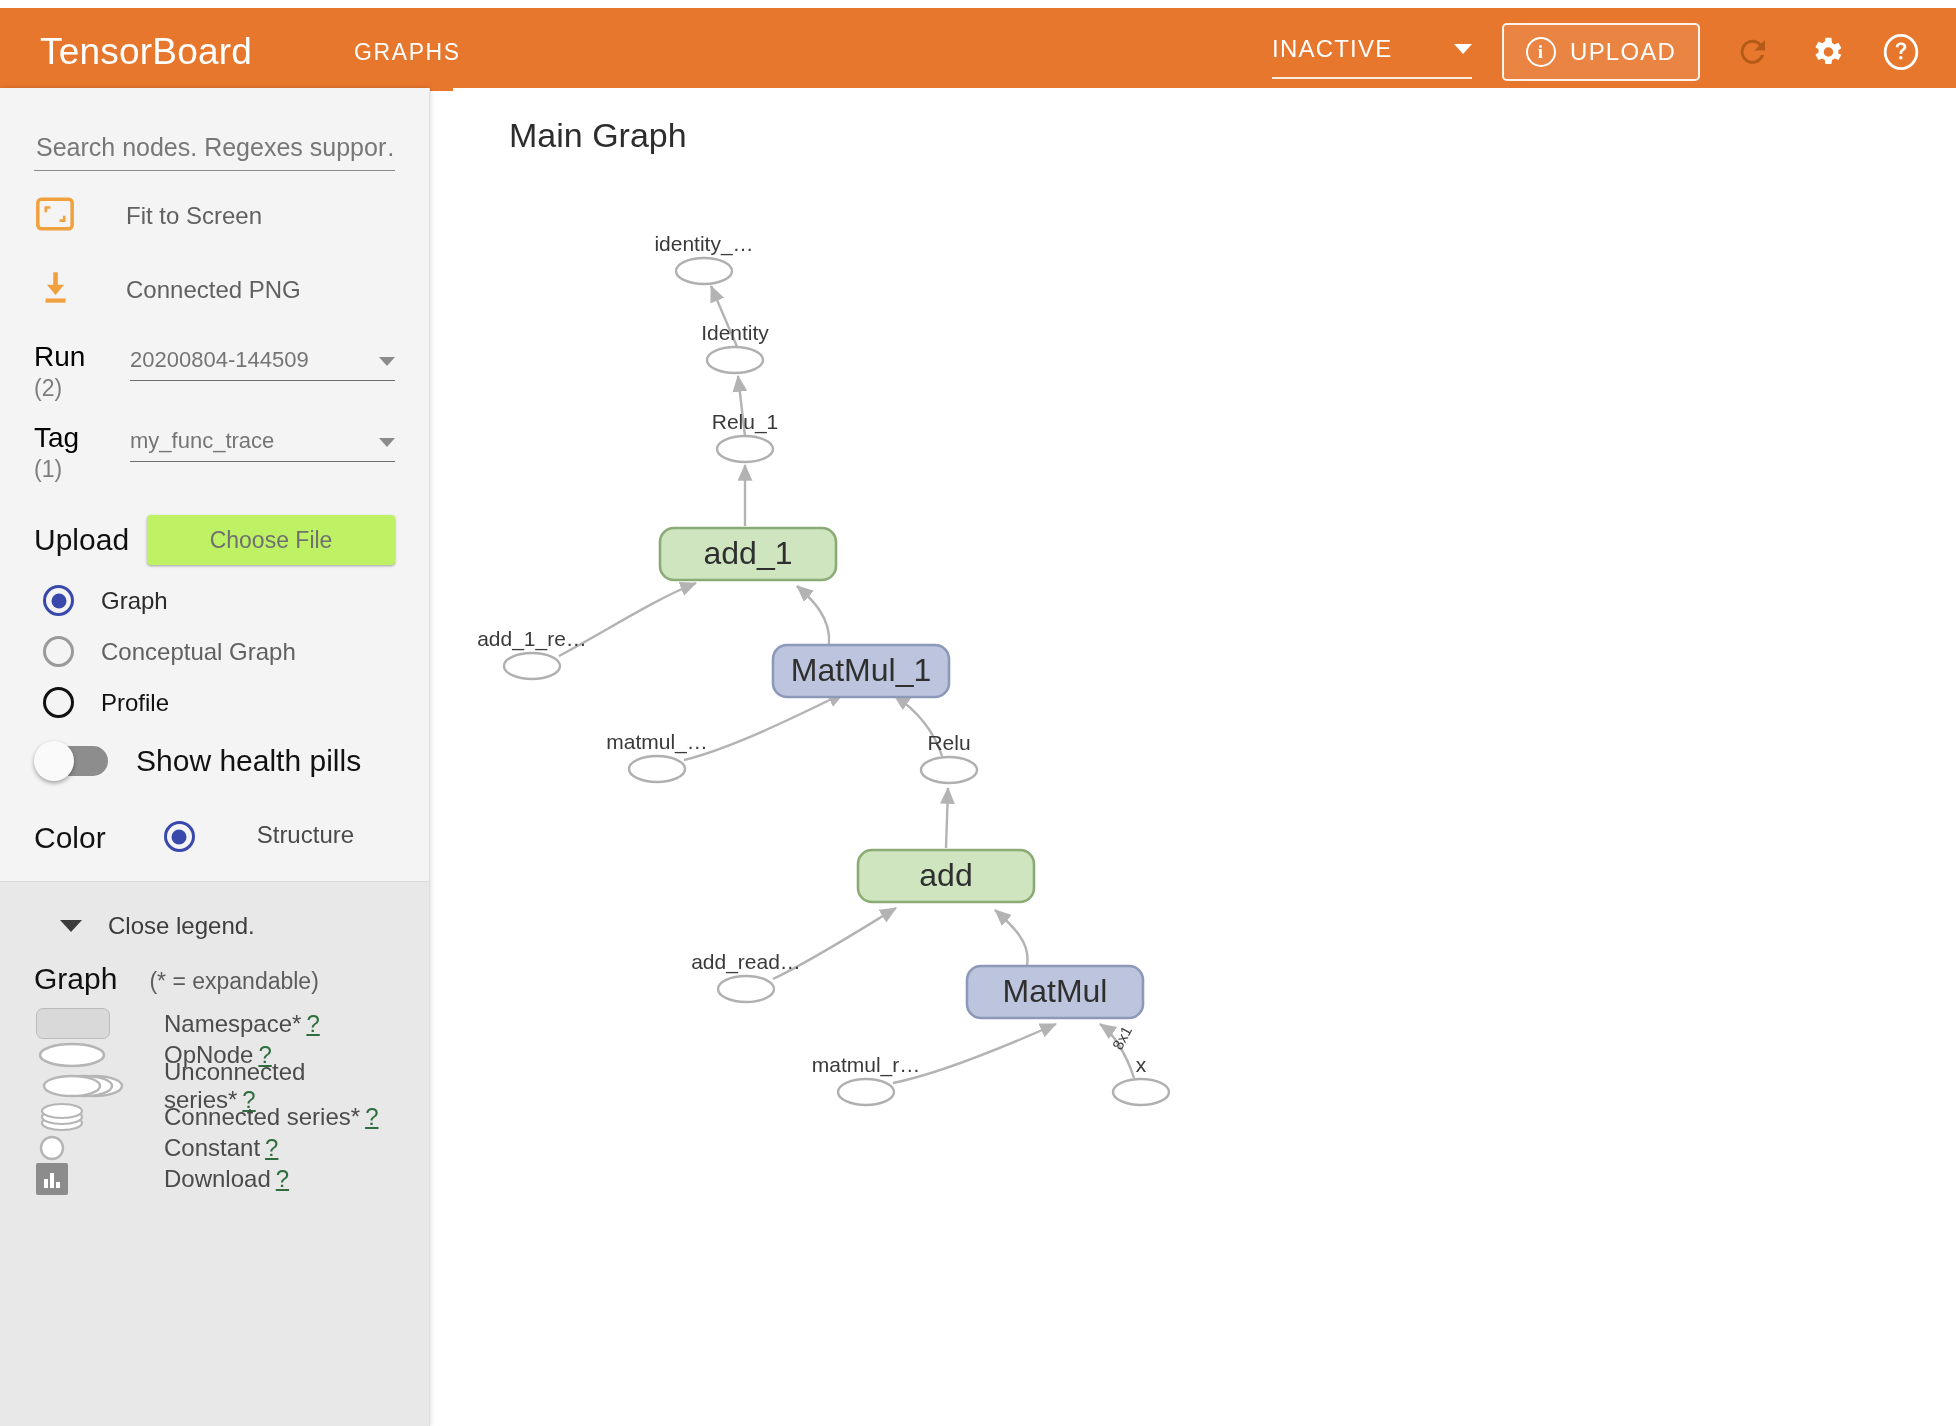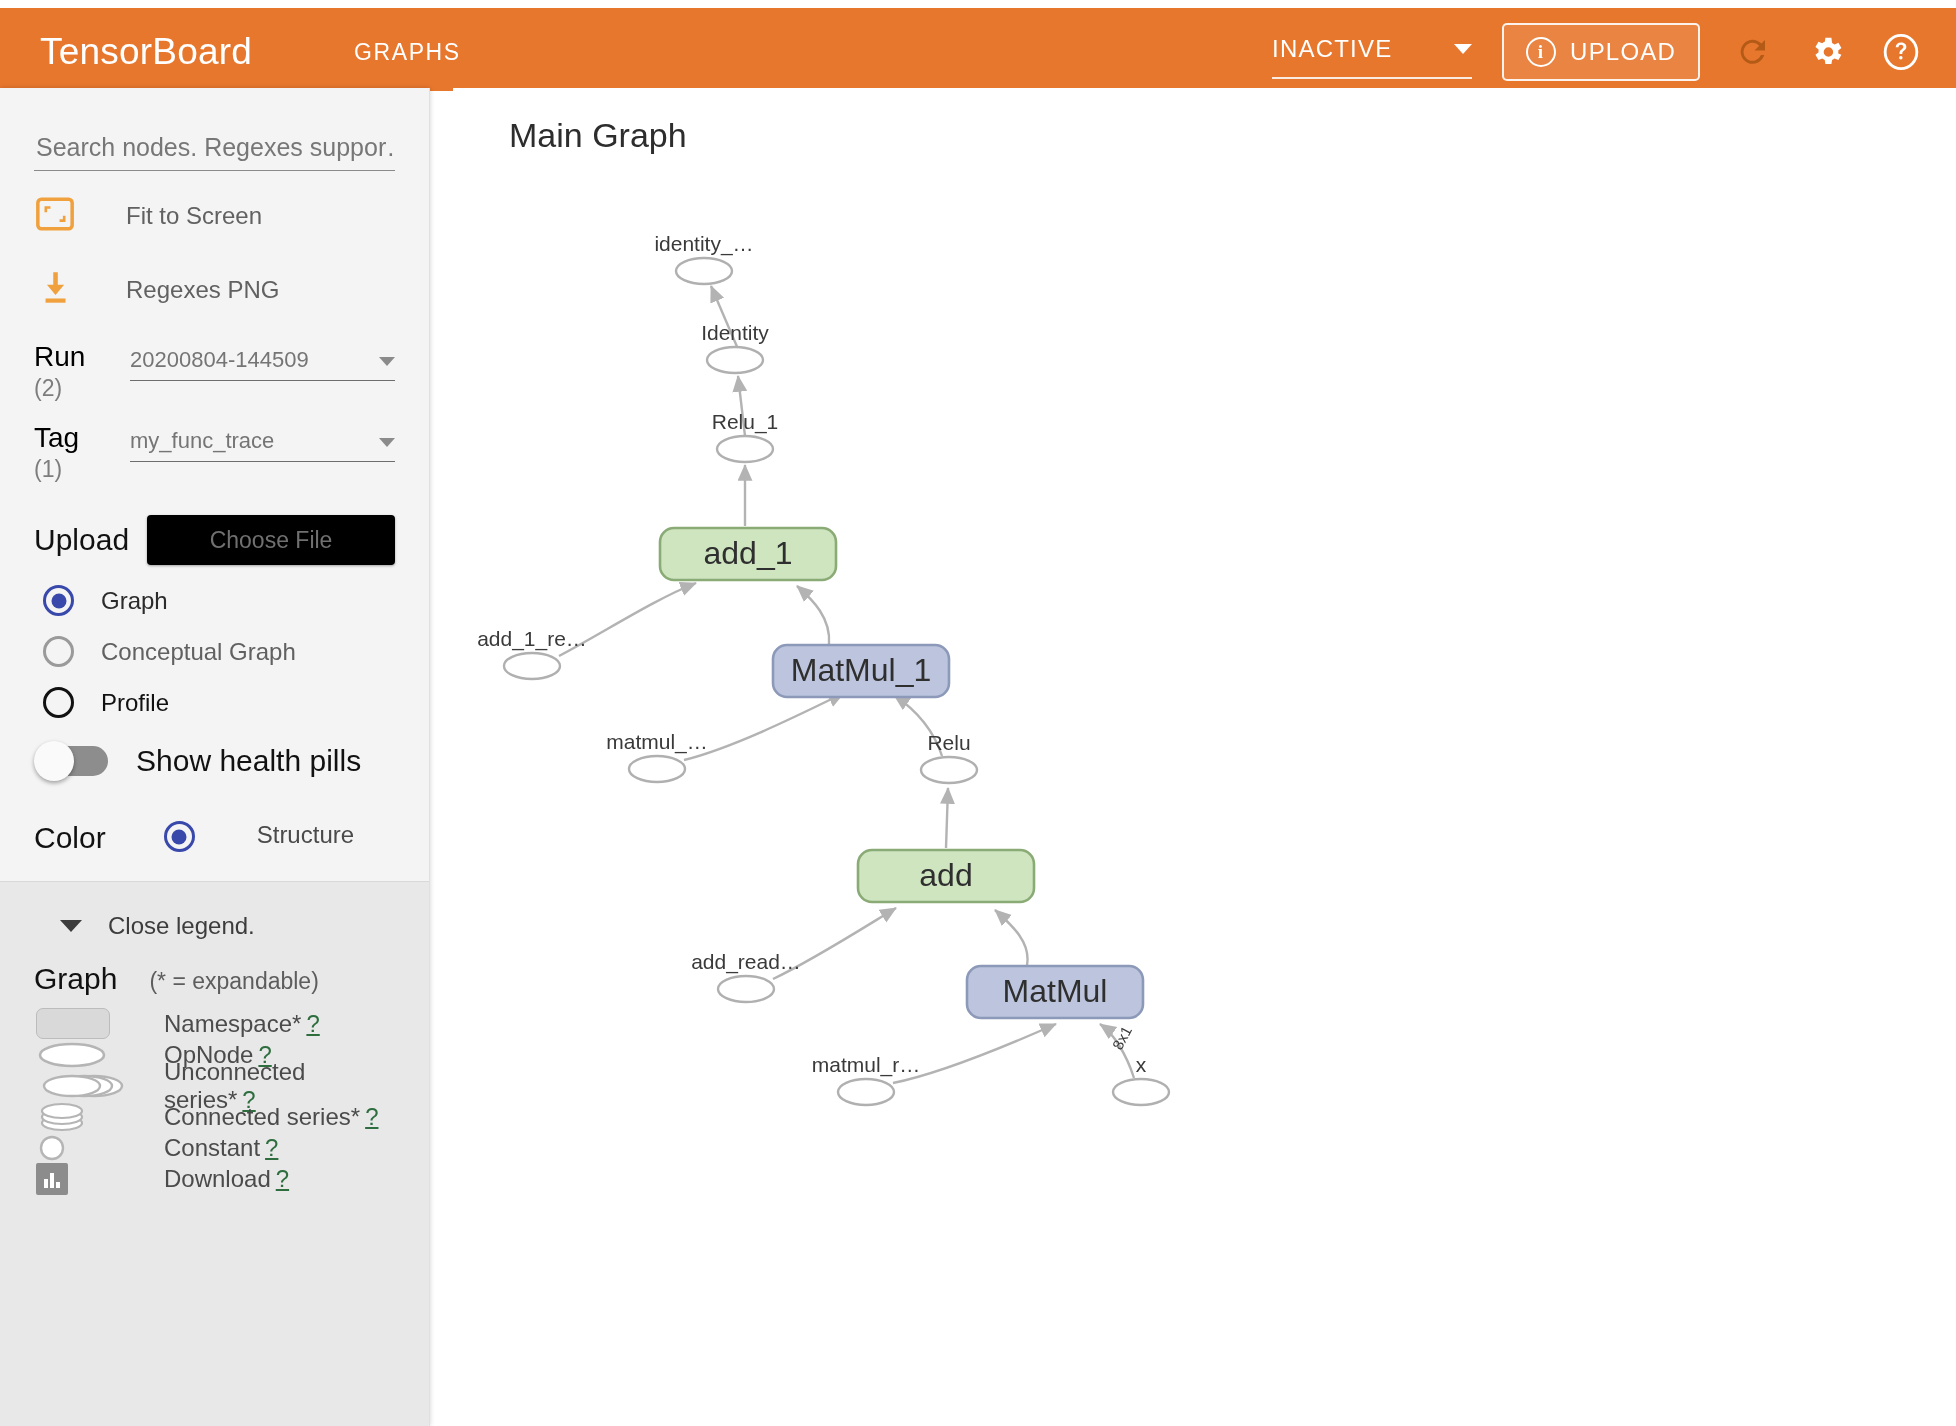--- a/index.html
+++ b/index.html
@@ -164,21 +164,21 @@
 
   .upload-row {
     display: flex; align-items: center;
     padding: 0 34px;
     margin-top: 34px;
   }
   .choose-file {
     margin-left: 18px;
     flex: 1;
     height: 50px;
-    background: #000000;
+    background: #bef264;
     border-radius: 4px;
     box-shadow: 0 1px 3px rgba(0,0,0,0.24), 0 1px 2px rgba(0,0,0,0.12);
     display: flex; align-items: center; justify-content: center;
     font-size: 23px; color: #707070;
     cursor: pointer;
   }
 
   .radio-row {
     display: flex; align-items: center;
     padding: 0 34px;
@@ -377,21 +377,21 @@
     <span class="label">Fit to Screen</span>
   </div>
 
   <div class="action-row">
     <span>
       <svg width="42" height="42" viewBox="0 0 24 24">
         <path d="M11 3h2.6v7.2h3.6L12.3 16 7.4 10.2H11z" fill="#f0a03c"></path>
         <rect x="6.6" y="18" width="11.4" height="2.4" fill="#f0a03c"></rect>
       </svg>
     </span>
-    <span class="label">Regexes PNG</span>
+    <span class="label">Connected PNG</span>
   </div>
 
   <div class="field-row">
     <div class="field-label">
       <span>Run</span>
       <span class="field-count">(2)</span>
     </div>
     <div class="field-select">
       <span class="value">20200804-144509</span>
       <span class="field-caret"></span>

